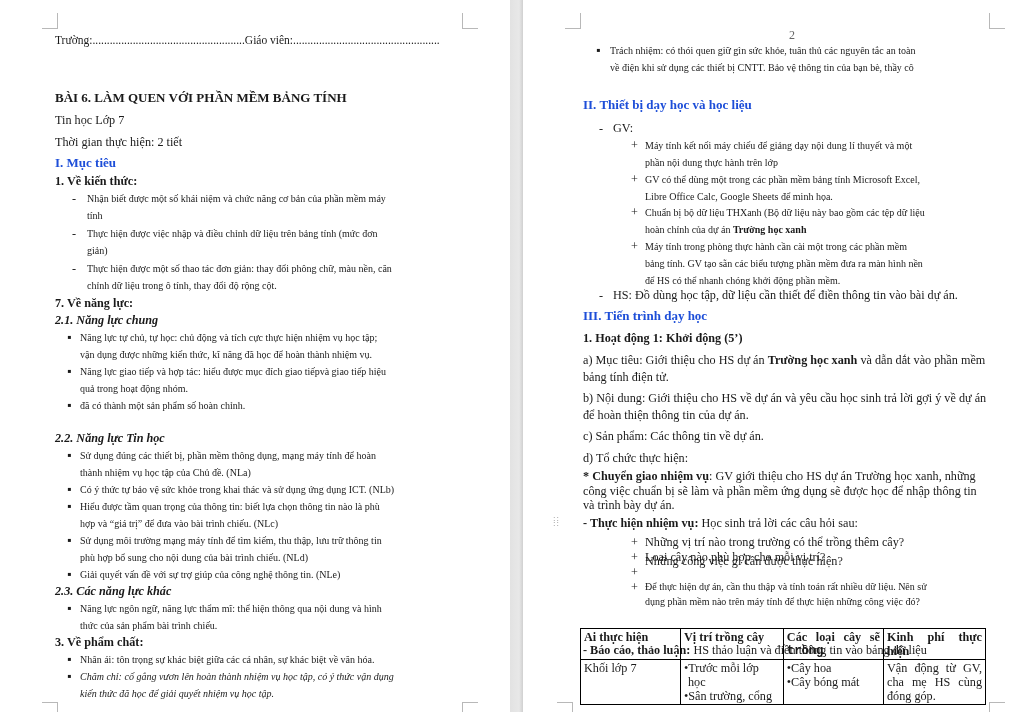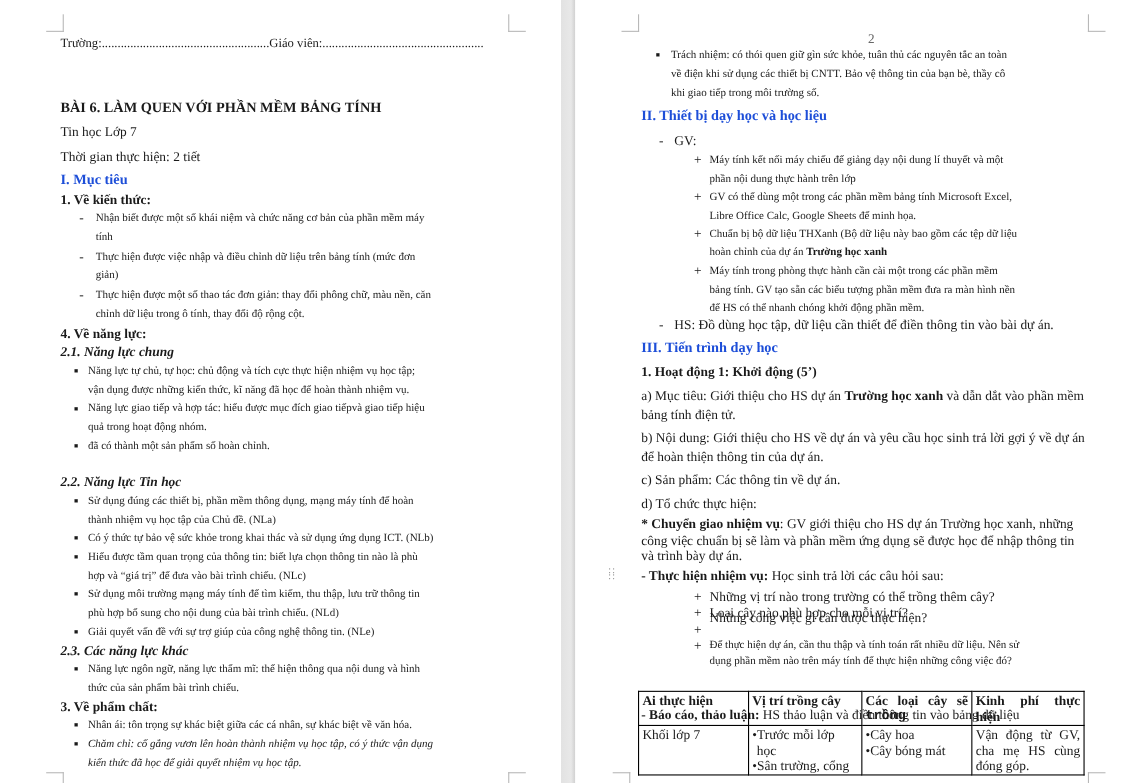--- a/index.html
+++ b/index.html
@@ -55,21 +55,21 @@
   <div class="item" style="left:87px;top:225px;width:373px;">
     <div style="white-space:nowrap;">Thực hiện được việc nhập và điều chỉnh dữ liệu trên bảng tính (mức đơn</div>
     <div>giản)</div>
   </div>
   <div class="bullet" style="left:72px;top:260px;">-</div>
   <div class="item" style="left:87px;top:260px;width:373px;">
     <div style="white-space:nowrap;">Thực hiện được một số thao tác đơn giản: thay đổi phông chữ, màu nền, căn</div>
     <div>chỉnh dữ liệu trong ô tính, thay đổi độ rộng cột.</div>
   </div>
 
-  <div class="abs b" style="left:55px;top:295px;">4. Về năng lực:</div>
+  <div class="abs b" style="left:55px;top:295px;">7. Về năng lực:</div>
   <div class="abs bi" style="left:55px;top:312px;">2.1. Năng lực chung</div>
 
   <div class="bullet" style="left:67px;top:329px;">▪</div>
   <div class="item" style="left:80px;top:329px;width:380px;">
     <div style="white-space:nowrap;">Năng lực tự chủ, tự học: chủ động và tích cực thực hiện nhiệm vụ học tập;</div>
     <div>vận dụng được những kiến thức, kĩ năng đã học để hoàn thành nhiệm vụ.</div>
   </div>
   <div class="bullet" style="left:67px;top:363px;">▪</div>
   <div class="item" style="left:80px;top:363px;width:380px;">
     <div style="white-space:nowrap;">Năng lực giao tiếp và hợp tác: hiểu được mục đích giao tiếpvà giao tiếp hiệu</div>
@@ -132,21 +132,20 @@
   <div class="corner" style="left:466px;top:13px;border-width:0 0 1px 1px;"></div>
   <div class="corner" style="left:34px;top:702px;border-width:1px 1px 0 0;"></div>
   <div class="corner" style="left:466px;top:702px;border-width:1px 0 0 1px;"></div>
 
   <div class="abs" style="left:266px;top:27px;color:#666;font-size:12px;">2</div>
 
   <div class="bullet" style="left:73px;top:42px;">▪</div>
   <div class="item" style="left:87px;top:42px;width:378px;">
     <div style="white-space:nowrap;">Trách nhiệm: có thói quen giữ gìn sức khỏe, tuân thủ các nguyên tắc an toàn</div>
     <div style="white-space:nowrap;">về điện khi sử dụng các thiết bị CNTT. Bảo vệ thông tin của bạn bè, thầy cô</div>
-    <div>khi giao tiếp trong môi trường số.</div>
   </div>
 
   <div class="abs red" style="left:60px;top:97px;">II. Thiết bị dạy học và học liệu</div>
 
   <div class="bullet" style="left:76px;top:120px;">-</div>
   <div class="abs" style="left:90px;top:120px;line-height:17px;">GV:</div>
 
   <div class="bullet" style="left:108px;top:137px;">+</div>
   <div class="item" style="left:122px;top:137px;width:343px;">
     <div style="white-space:nowrap;">Máy tính kết nối máy chiếu để giảng dạy nội dung lí thuyết và một</div>

